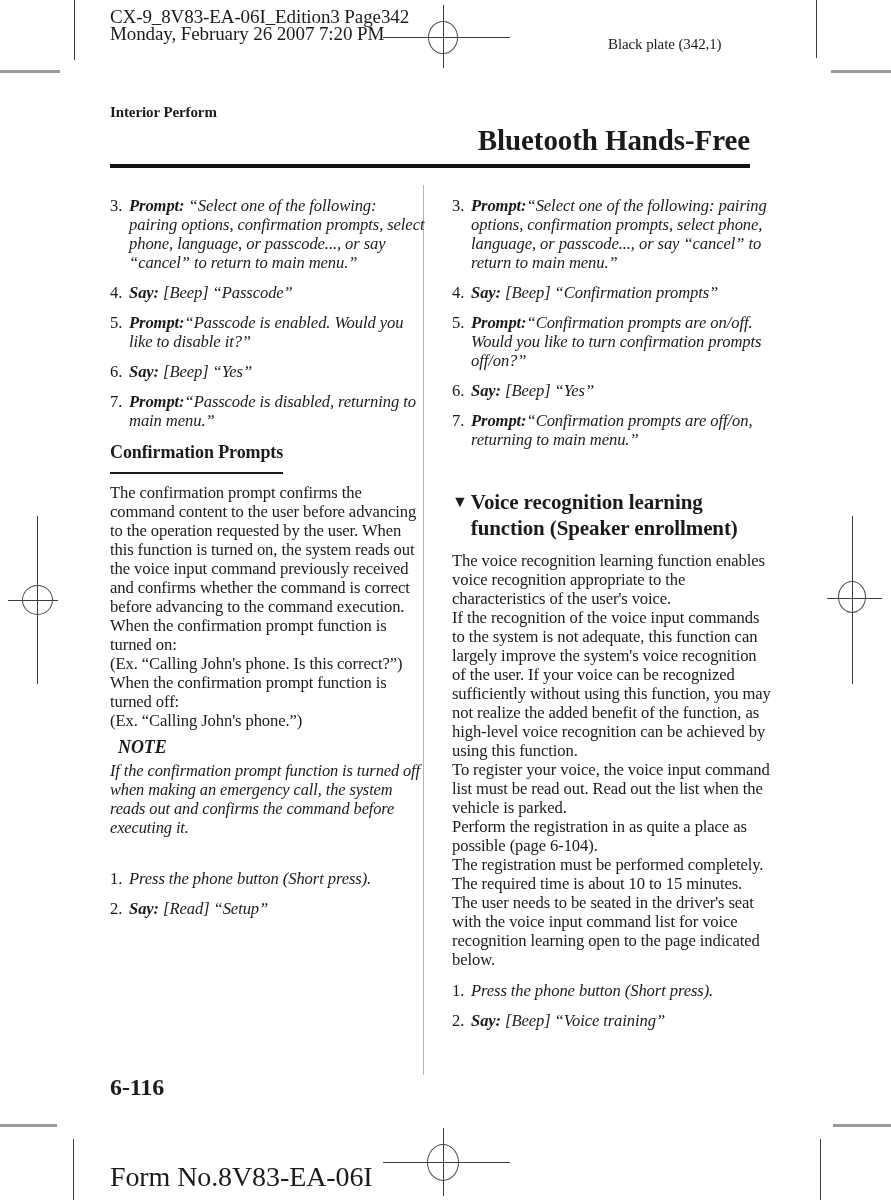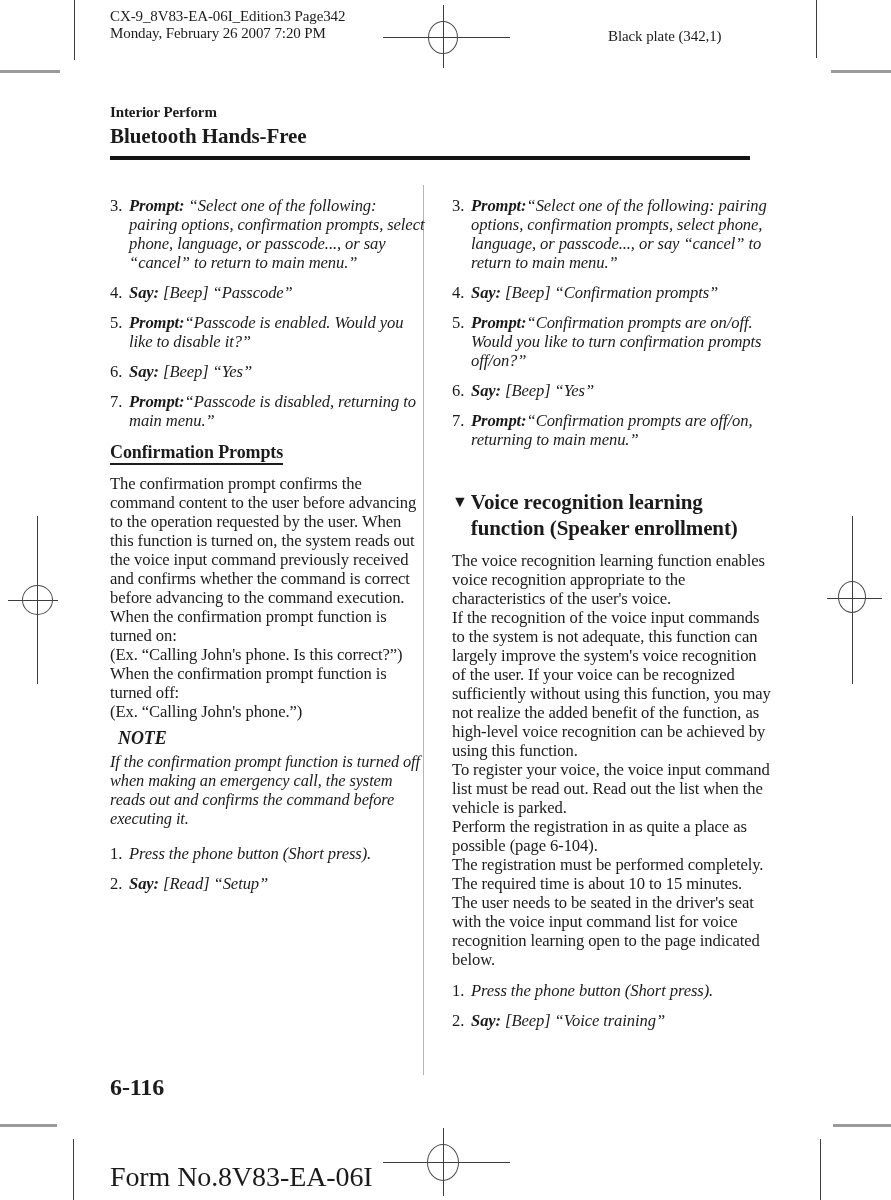--- a/index.html
+++ b/index.html
@@ -10,49 +10,49 @@
     color:#1b1b1b; letter-spacing:-0.1px;
   }
 
   
   .vline { position:absolute; width:1px; background:#3d3d3d; }
   .hline { position:absolute; height:1px; background:#3d3d3d; }
   .gbar  { position:absolute; height:3px; background:#9a9a9a; }
   .ring  { position:absolute; border:1px solid #4a4a4a; border-radius:50%; background:transparent; }
 
   
-  .hdr { position:absolute; left:110px; top:8px; font-size:15px; line-height:17px; }
-  .plate { position:absolute; left:608px; top:28px; font-size:15px; }
+  .hdr { position:absolute; left:110px; top:8px; font-size:19px; line-height:17px; }
+  .plate { position:absolute; left:608px; top:36px; font-size:15px; }
 
   .titleblock { position:absolute; left:110px; top:104px; width:640px; }
   .eyebrow { font-size:15px; font-weight:bold; }
-  .chapter { font-size:21px; font-weight:bold; margin-top:3px; }
+  .chapter { font-size:29px; font-weight:bold; margin-top:3px;text-align:right; }
   .rule { height:3.5px; background:#141414; margin-top:7px; }
 
   .pageno { position:absolute; left:110px; top:1074px; font-size:24px; font-weight:bold; }
   .formno { position:absolute; left:110px; top:1161px; font-size:28px; }
 
   
   .col { position:absolute; top:196px; font-size:16.6px; line-height:19px; }
   .col-left  { left:110px; width:316px; }
   .col-right { left:452px; width:319px; }
   .divider { position:absolute; left:423px; top:185px; height:890px; width:1px; background:#b5b5b5; }
 
   .step { display:flex; margin-bottom:11px; }
   .step .num { flex:0 0 19px; }
   .step .stext { flex:1;font-style:italic; }
   .step b { font-weight:bold; }
 
   .subhead { font-size:18px; font-weight:bold; margin:13px 0 9px; }
-  .subhead span { display:inline-block; border-bottom:2px solid #1b1b1b; padding-bottom:1px; }
+  .subhead span { display:inline-block; border-bottom:2px solid #1b1b1b; padding-bottom:10px; }
 
   .para { white-space:pre-line; margin-bottom:4px; }
 
   .notehead { font-size:18px; font-weight:bold; font-style:italic; margin:8px 8px 4px; }
-  .notebody { font-style:italic; font-size:16.4px; line-height:19px; margin-bottom:16px; }
+  .notebody { font-style:italic; font-size:16.4px; line-height:19px; margin-bottom:32px; }
 
   .sechead { display:flex; margin:40px 0 10px; font-size:21px; font-weight:bold; line-height:26px; }
   .sechead .tri { flex:0 0 auto; font-size:16px; line-height:25px; margin-right:3px; }
 </style>
 </head>
 <body>
 
 <div class="vline" style="left:74px; top:0; height:60px;"></div>
 <div class="gbar" style="left:0; top:70px; width:60px;"></div>
 <div class="vline" style="left:816px; top:0; height:58px;"></div>

